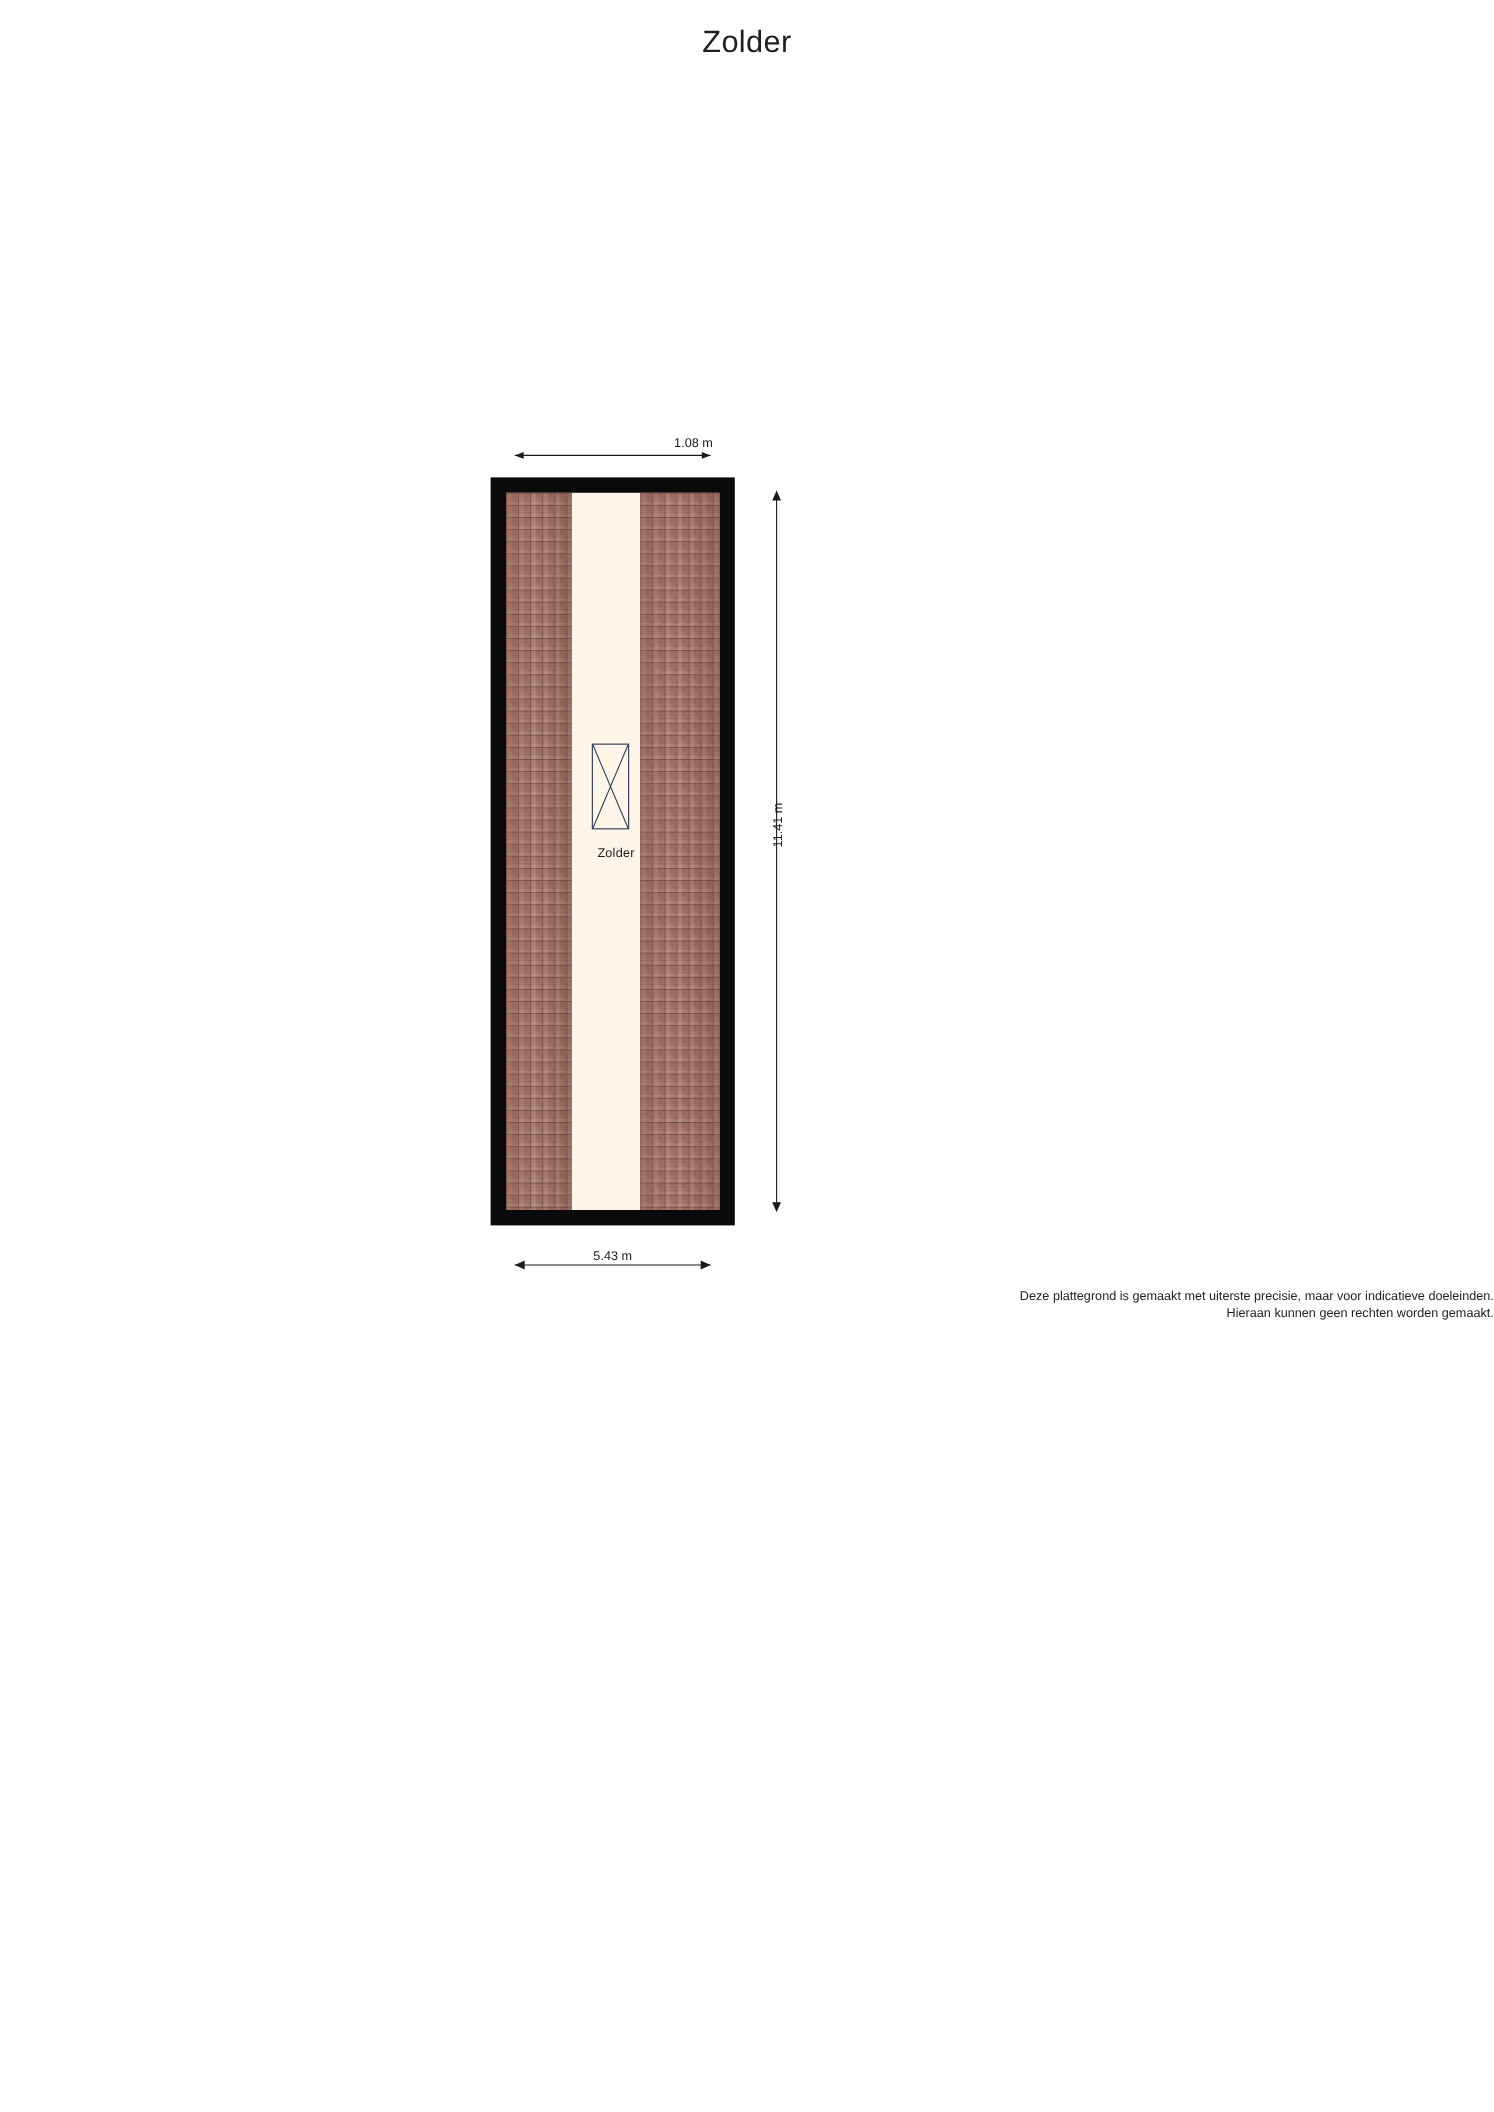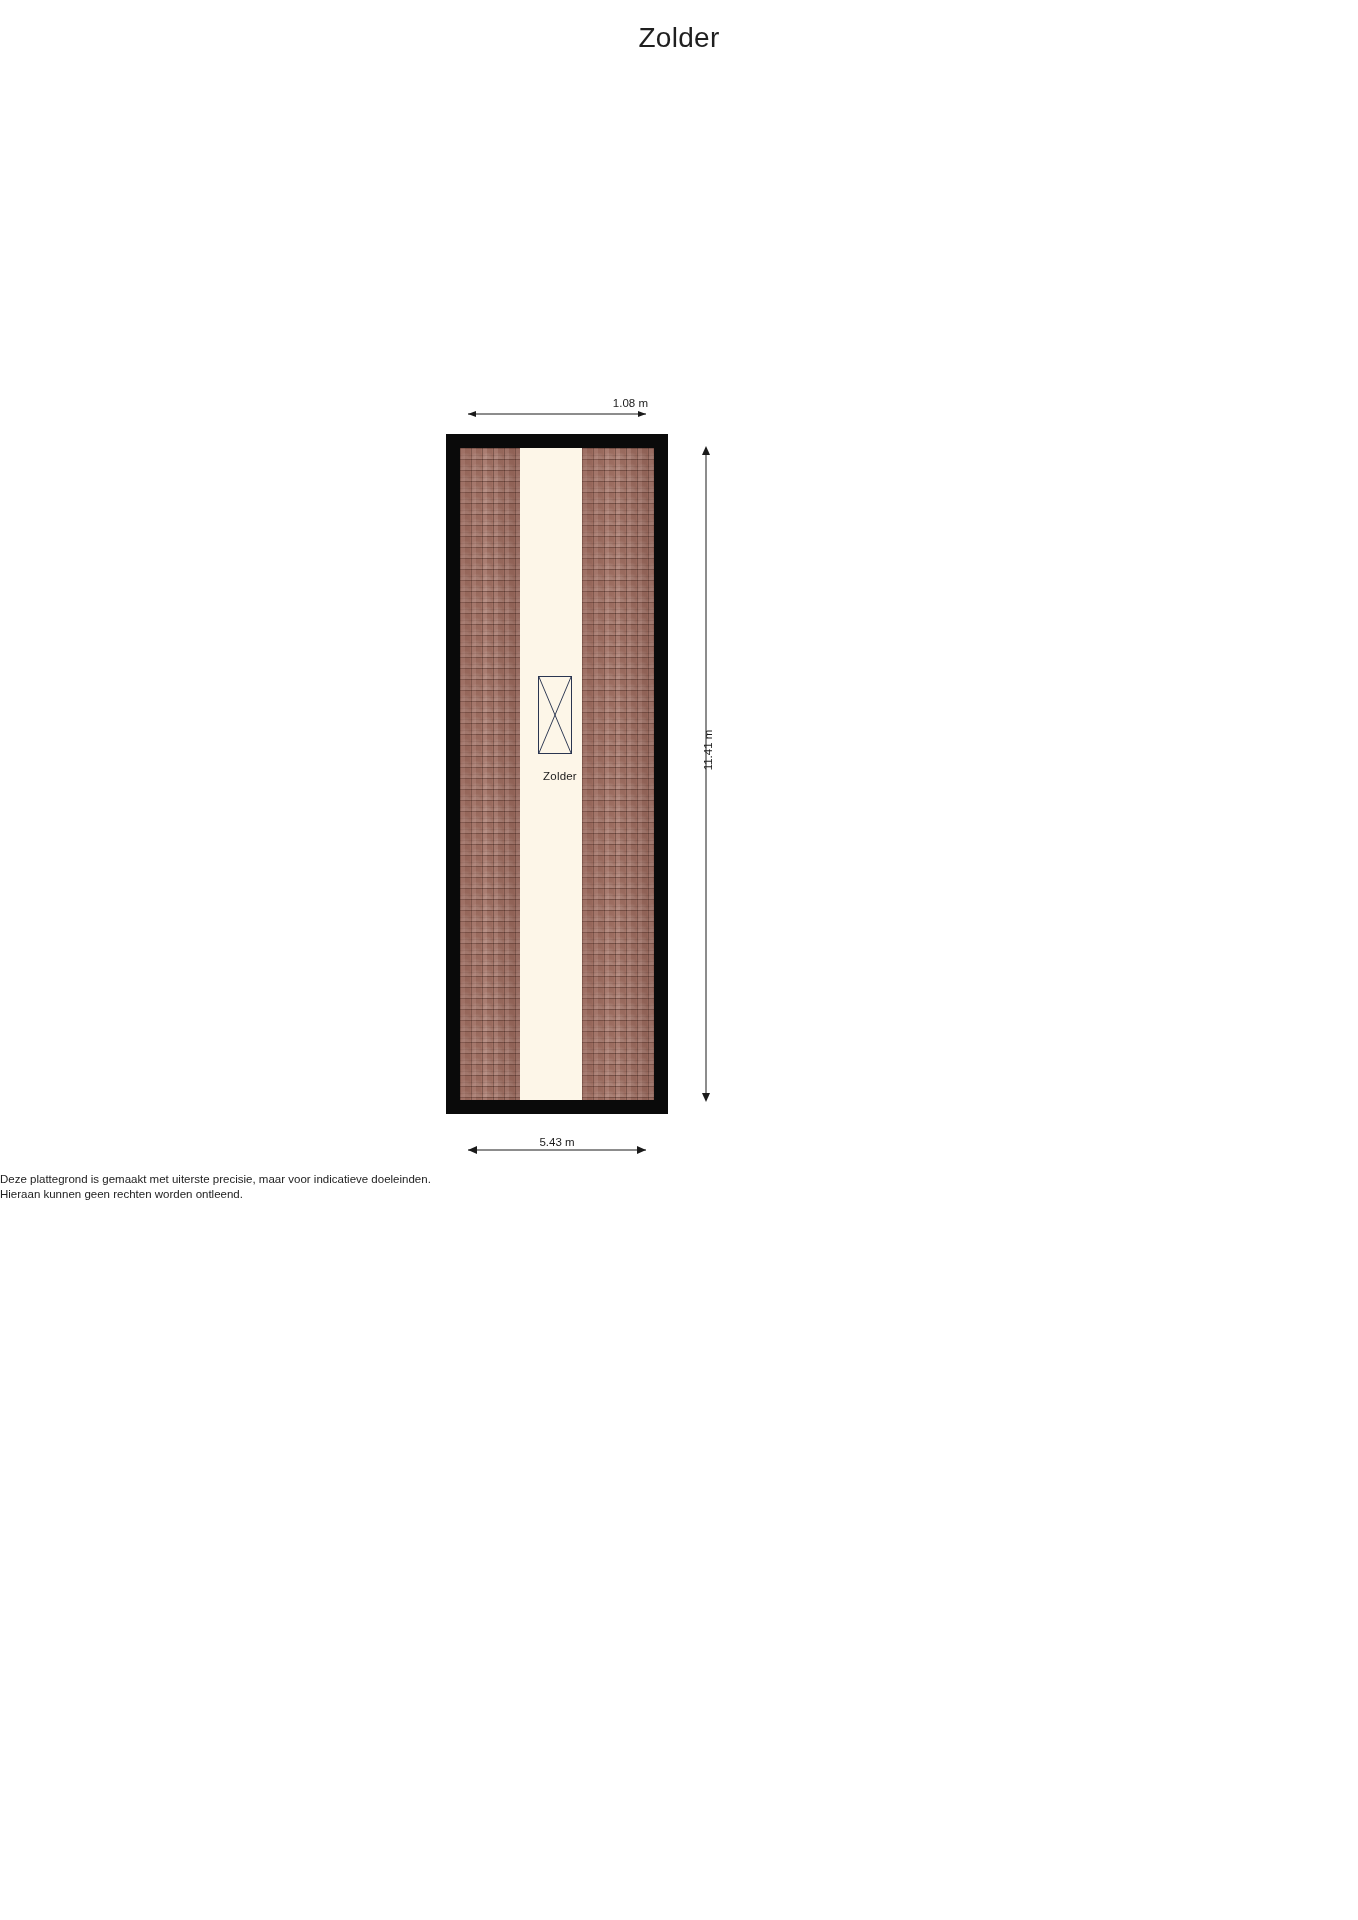--- a/index.html
+++ b/index.html
@@ -166,21 +166,21 @@
     color: #1a1a1a;
     transform: rotate(-90deg);
   }
 
   
   .footer {
     position: absolute;
     left: 0;
     top: 1172px;
     width: 1358px;
-    text-align: left;
+    text-align: right;
     font-size: 11.5px;
     line-height: 15px;
     color: #222;
   }
   .footer div { display: block; }
 </style>
 </head>
 <body>
 
 <div class="page-title">Zolder</div>
@@ -228,14 +228,14 @@
   <div class="label">5.43 m</div>
   <svg width="222" height="12" viewBox="0 0 222 12">
     <line x1="22" y1="6" x2="200" y2="6" stroke="#1a1a1a" stroke-width="1"></line>
     <polygon points="22,6 31,2 31,10" fill="#1a1a1a"></polygon>
     <polygon points="200,6 191,2 191,10" fill="#1a1a1a"></polygon>
   </svg>
 </div>
 
 <div class="footer">
   <div>Deze plattegrond is gemaakt met uiterste precisie, maar voor indicatieve doeleinden.</div>
-  <div>Hieraan kunnen geen rechten worden ontleend.</div>
+  <div>Hieraan kunnen geen rechten worden gemaakt.</div>
 </div>
 
 </body></html>

